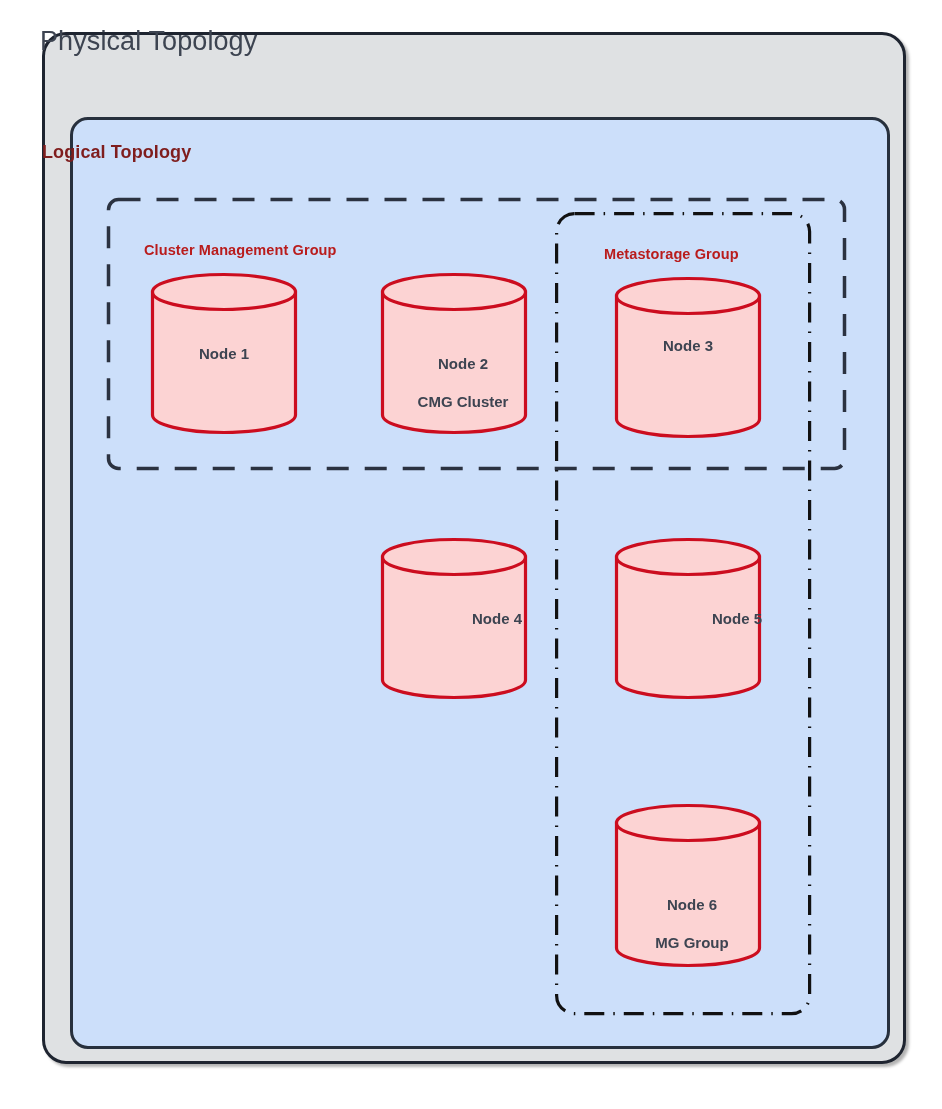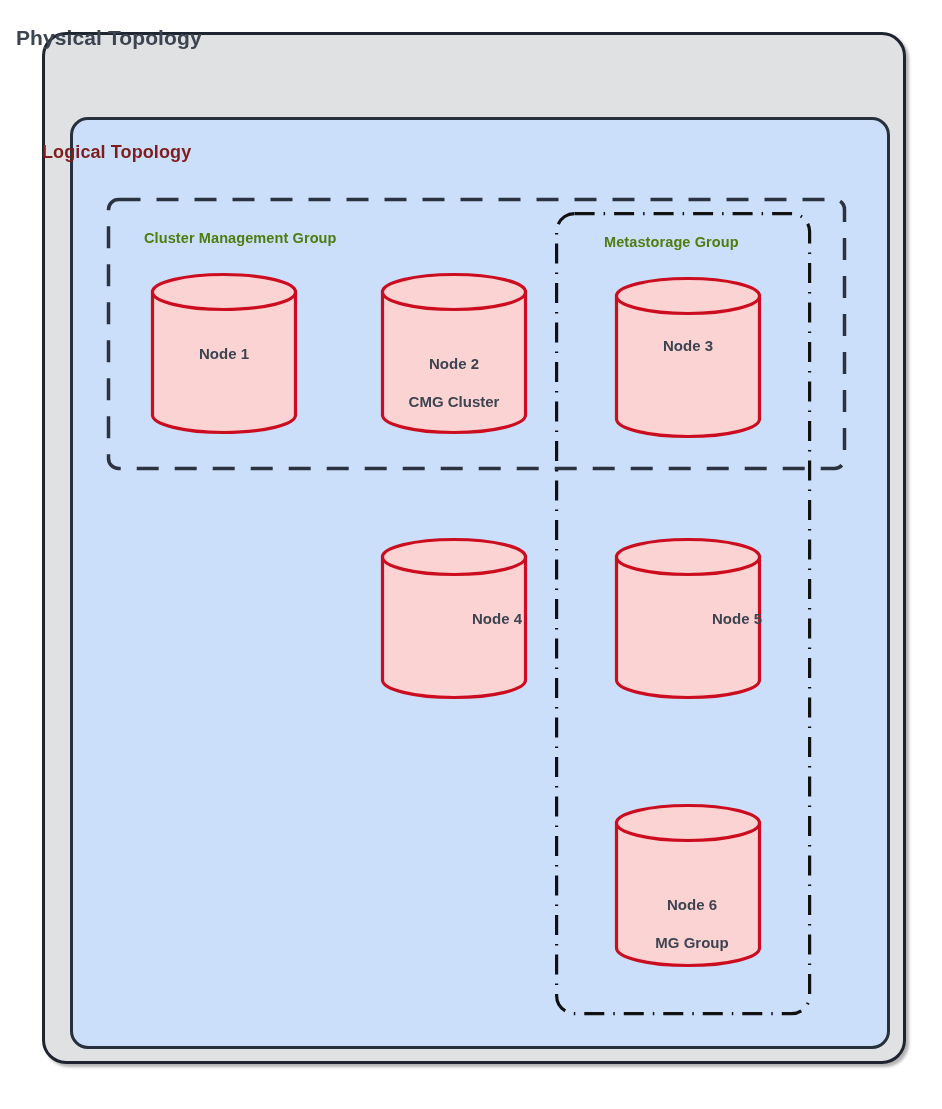--- a/index.html
+++ b/index.html
@@ -32,24 +32,24 @@
     height: 1032px;
     background: #DFE1E3;
     border: 3px solid #1E2430;
     border-radius: 24px;
     box-sizing: border-box;
     box-shadow: 3px 3px 3px rgba(0,0,0,0.30);
   }
 
   .physical-title {
     position: absolute;
-    left: 16px;
+    left: 40px;
     top: 26px;
-    font-size: 21px;
-    font-weight: bold;
+    font-size: 27px;
+    font-weight: normal;
     color: #3D4451;
     letter-spacing: 0.1px;
     white-space: nowrap;
   }
 
   
   .logical-box {
     position: absolute;
     left: 70px;
     top: 117px;
@@ -95,23 +95,24 @@
     left: 555px;
     top: 212px;
     width: 256px;
     height: 803px;
   }
 
   .group-label {
     position: absolute;
     font-size: 14.5px;
     font-weight: bold;
-    color: #4d7c0f;
+    color: #b91c1c;
     white-space: nowrap;
     letter-spacing: 0.1px;
+    margin-top: 12px;
   }
   .cmg-label {
     left: 144px;
     top: 230px;
   }
   .mg-label {
     left: 604px;
     top: 234px;
   }
 
@@ -169,21 +170,21 @@
       <ellipse cx="74" cy="20" rx="71.5" ry="17.5" fill="#FCD3D3" stroke="#CC0D1F" stroke-width="3.2"></ellipse>
     </svg>
     <div class="node-label" style="top:72px;"><span>Node 1</span></div>
   </div>
 
   <div class="node" style="left:380px; top:272px; width:148px; height:163px;">
     <svg width="148" height="163" viewBox="0 0 148 163" aria-hidden="true">
       <path d="M2.5,20 L2.5,143 A71.5,17.5 0 0 0 145.5,143 L145.5,20 Z" fill="#FCD3D3" stroke="#CC0D1F" stroke-width="3.2"></path>
       <ellipse cx="74" cy="20" rx="71.5" ry="17.5" fill="#FCD3D3" stroke="#CC0D1F" stroke-width="3.2"></ellipse>
     </svg>
-    <div class="node-label" style="top:63px;">
+    <div class="node-label" style="top:63px;margin-left:9px;">
       <div>Node 2</div>
       <div>CMG Cluster</div>
     </div>
   </div>
 
   <div class="node" style="left:614px; top:276px; width:148px; height:163px;">
     <svg width="148" height="163" viewBox="0 0 148 163" aria-hidden="true">
       <path d="M2.5,20 L2.5,143 A71.5,17.5 0 0 0 145.5,143 L145.5,20 Z" fill="#FCD3D3" stroke="#CC0D1F" stroke-width="3.2"></path>
       <ellipse cx="74" cy="20" rx="71.5" ry="17.5" fill="#FCD3D3" stroke="#CC0D1F" stroke-width="3.2"></ellipse>
     </svg>

